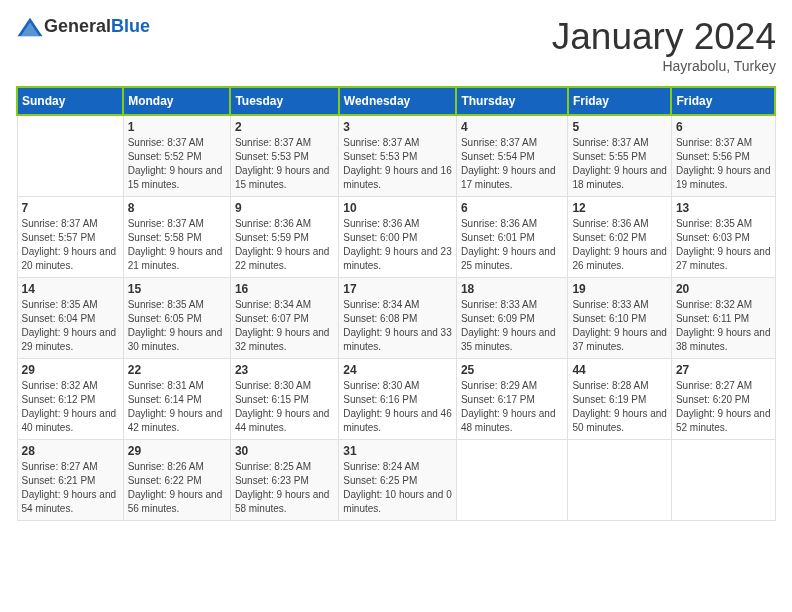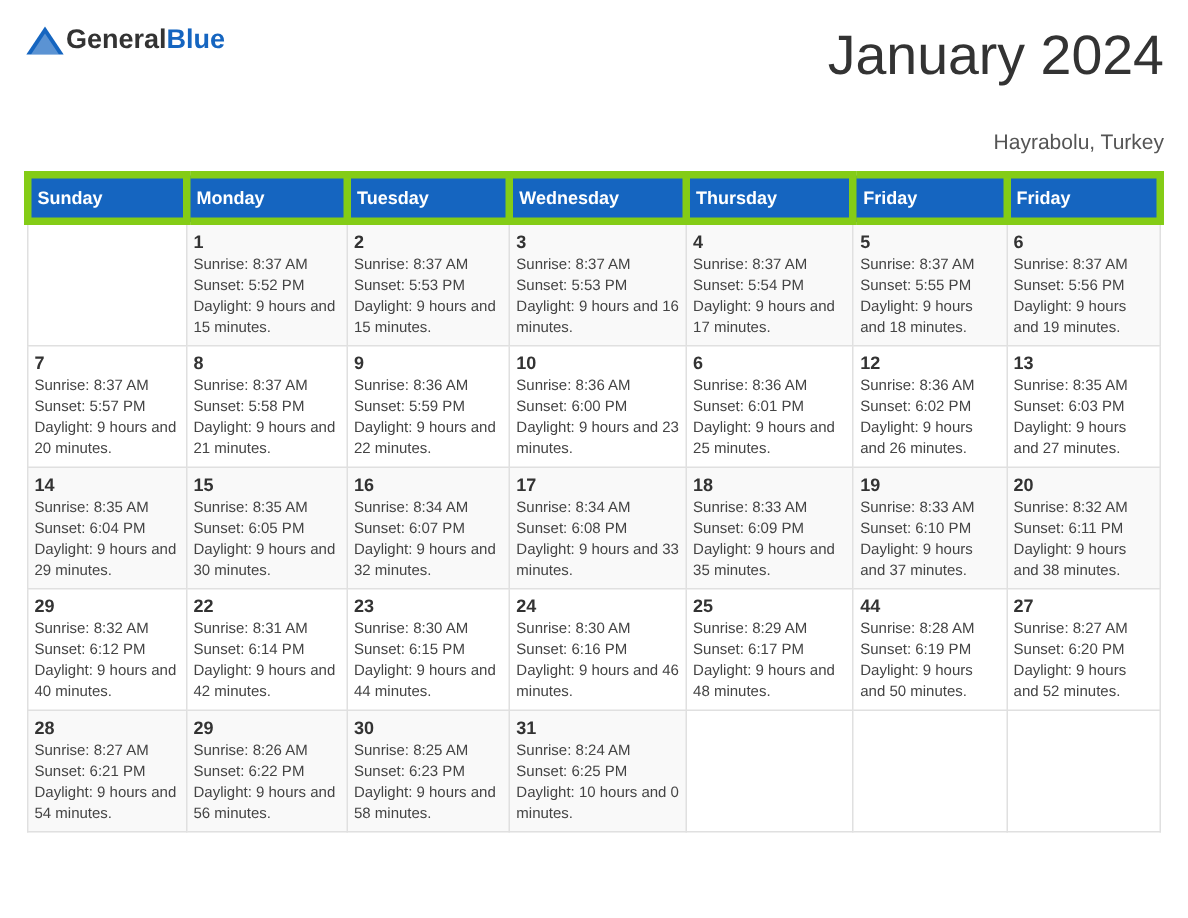--- a/index.html
+++ b/index.html
@@ -40,37 +40,36 @@
       text-align: right;
     }
     .month-title {
       font-size: 37px;
       font-weight: normal;
       color: #333;
     }
     .location-title {
       font-size: 14px;
       color: #555;
-      margin-top: 28px;
     }
     table {
       width: 100%;
       border-collapse: collapse;
       font-size: 11px;
     }
     thead tr {
       background-color: #1565c0;
       color: #fff;
     }
     thead th {
       padding: 6px 4px;
       text-align: left;
       font-weight: bold;
       font-size: 12px;
-      border: 5px solid #84cc16;
+      border: 2px solid #84cc16;
     }
     tbody tr {
       border-bottom: 1px solid #ddd;
     }
     tbody td {
       vertical-align: top;
       padding: 4px;
       border: 1px solid #e0e0e0;
       min-height: 70px;
       height: 80px;

